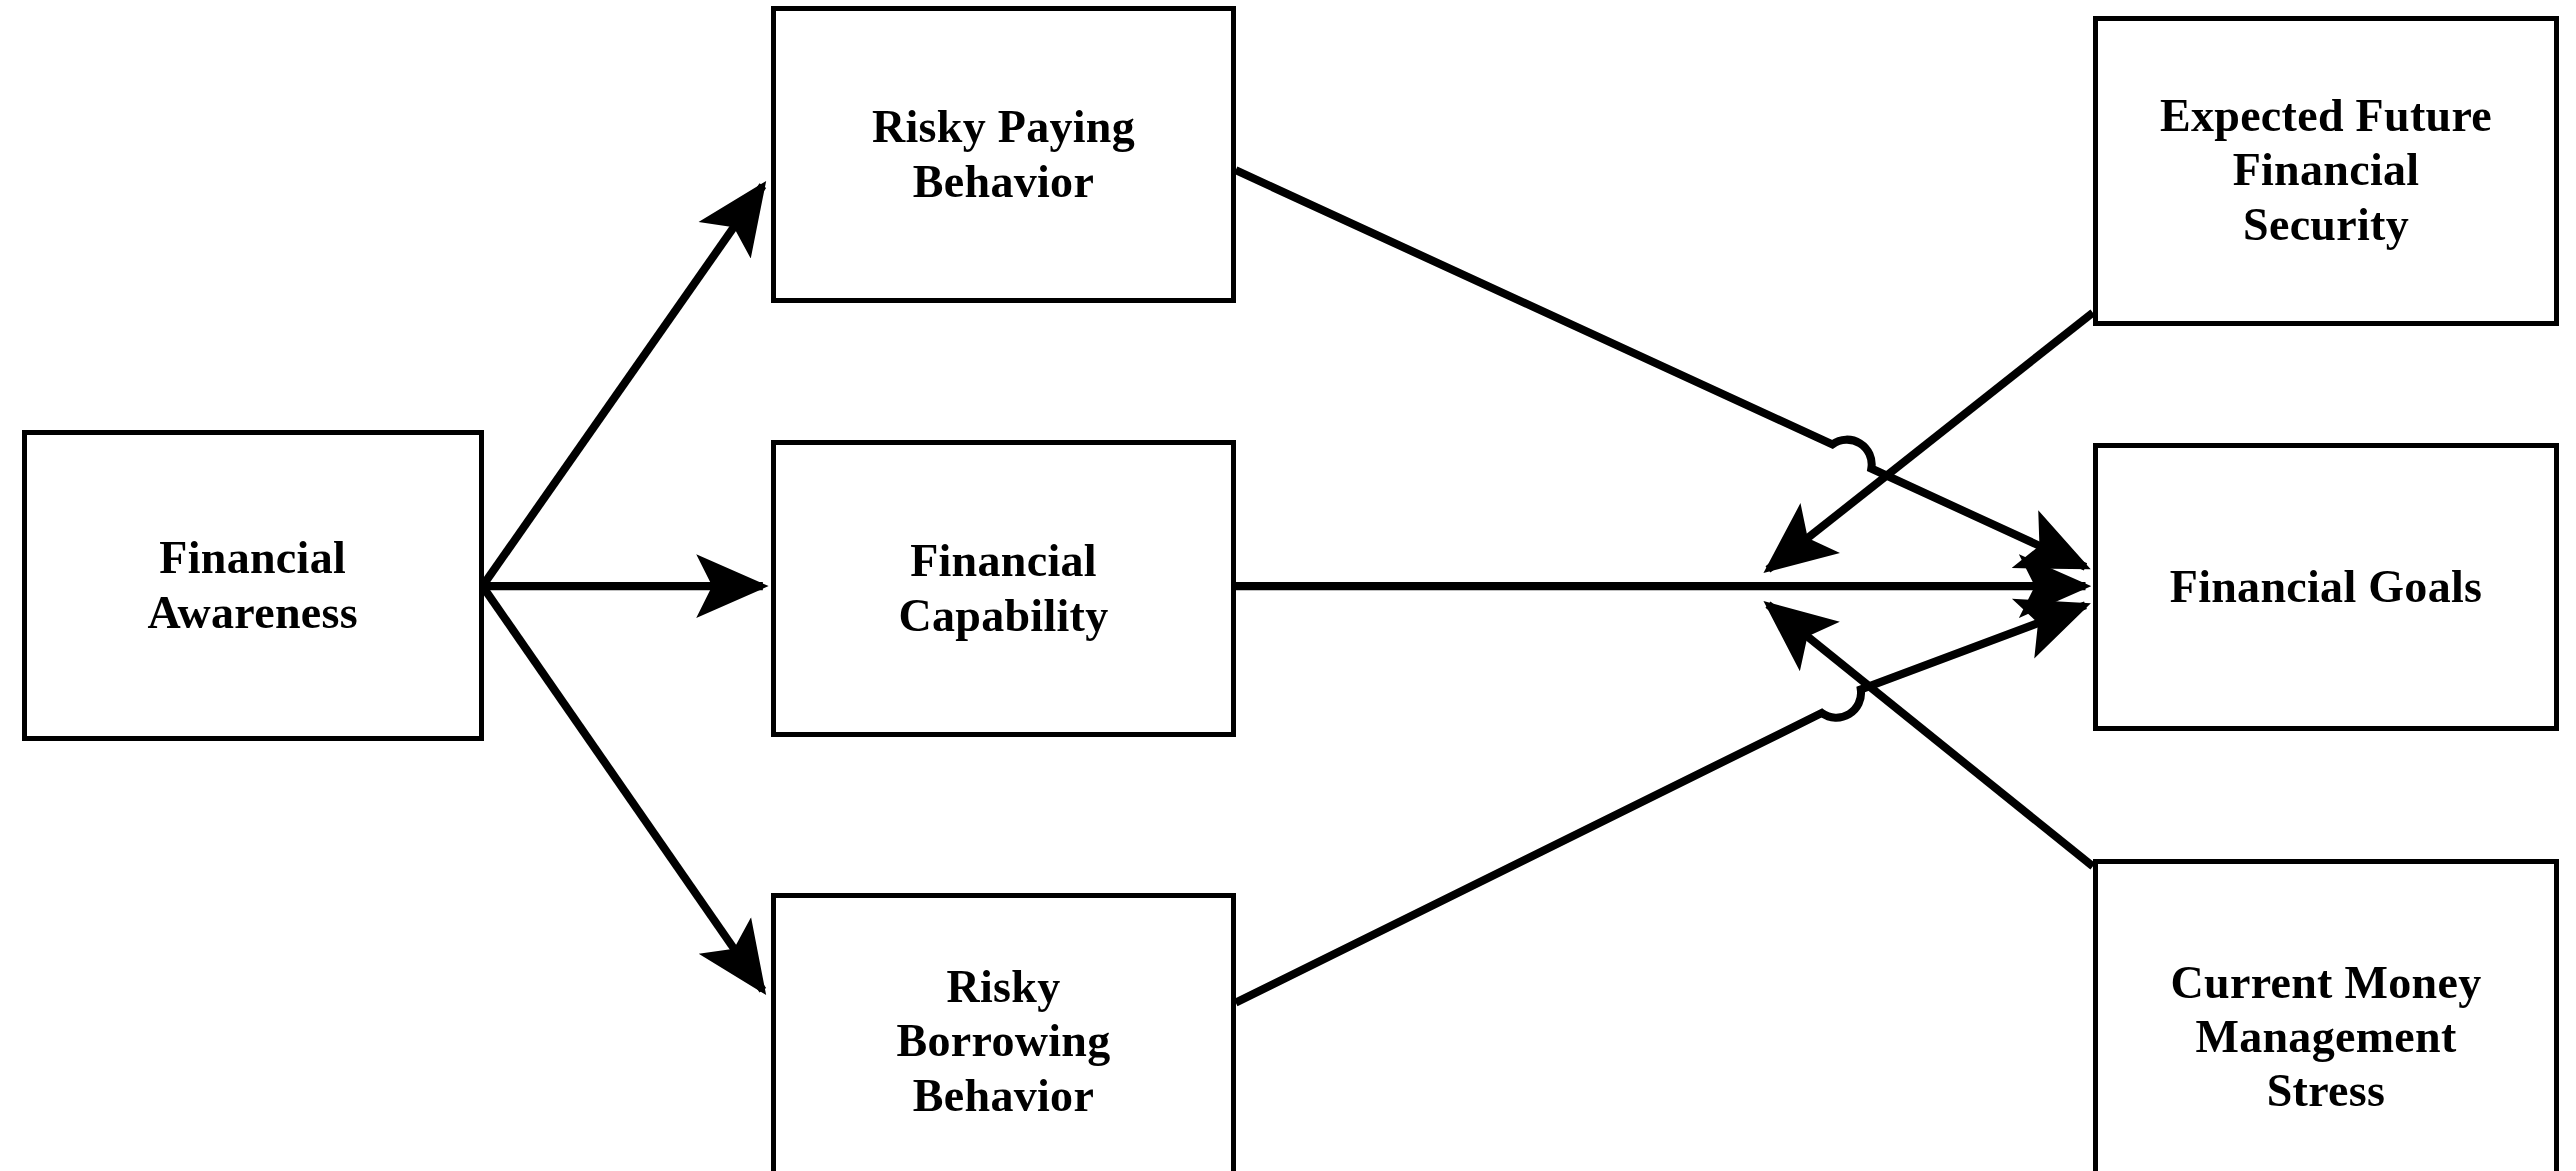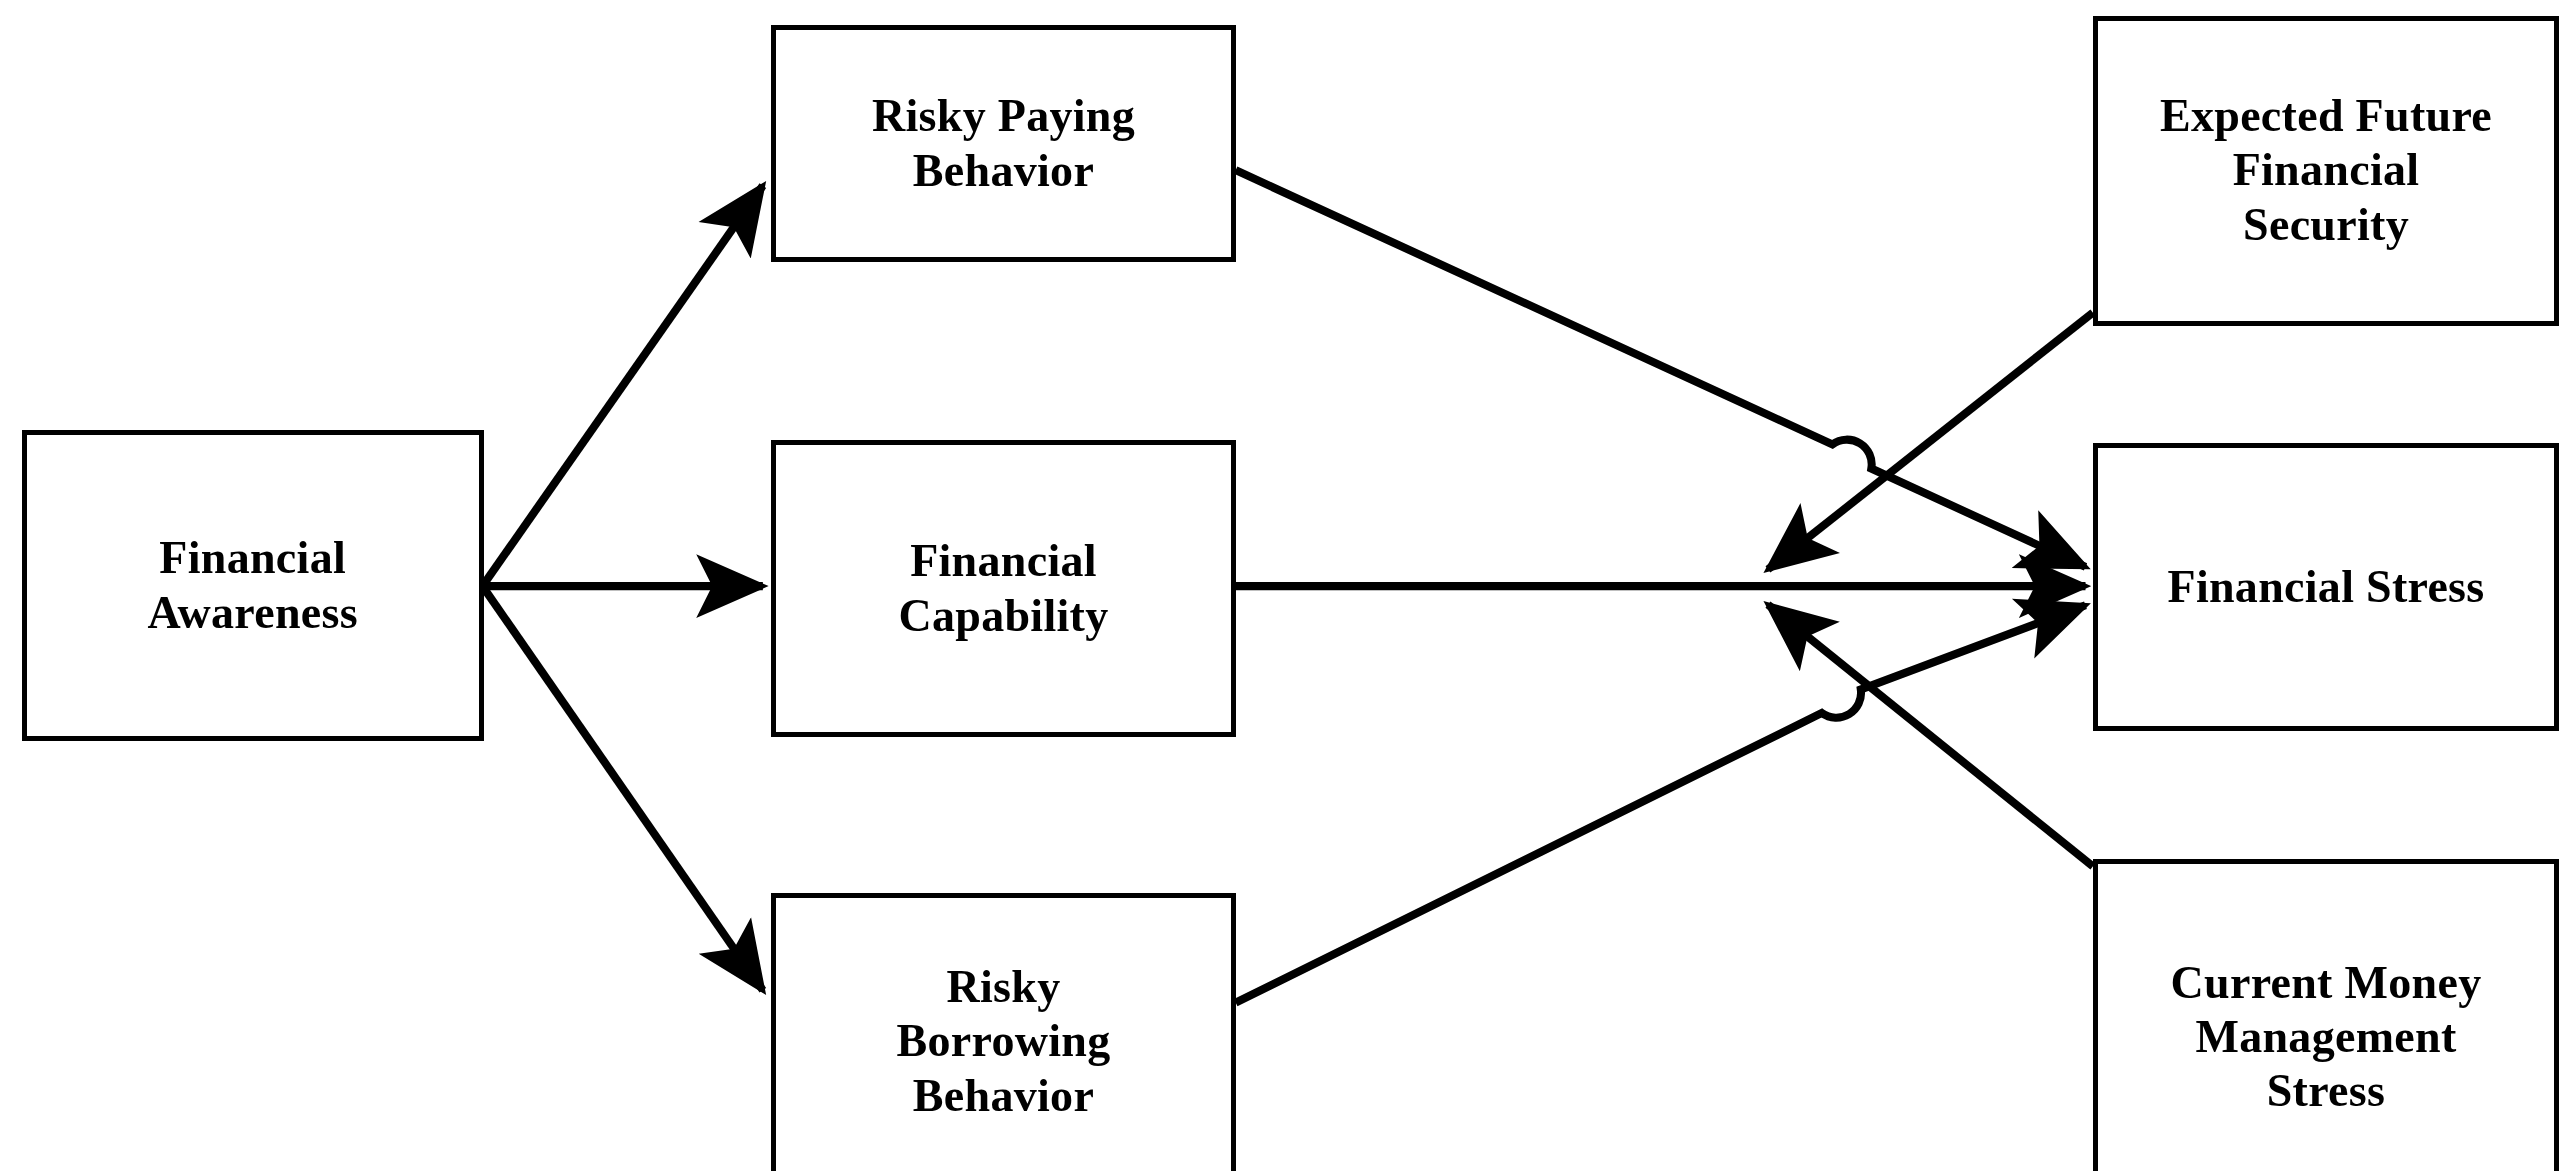--- a/index.html
+++ b/index.html
@@ -96,21 +96,21 @@
     <g>
       <line x1="3381" y1="1400" x2="2856" y2="977" stroke="#000000" stroke-width="13" marker-end="url(#arrowhead)"></line>
     </g>
   </svg>
 
   <div class="node-box" style="left:21.7px; top:430px; width:462px; height:311px;">
     <span class="node-label">Financial
 Awareness</span>
   </div>
 
-  <div class="node-box" style="left:771px; top:25px; width:465px; height:237px;">
+  <div class="node-box" style="left:771px; top:6px; width:465px; height:297px;">
     <span class="node-label">Risky Paying
 Behavior</span>
   </div>
 
   <div class="node-box" style="left:771px; top:440px; width:465px; height:297px;">
     <span class="node-label">Financial
 Capability</span>
   </div>
 
   <div class="node-box" style="left:771px; top:865px; width:465px; height:297px;margin-top:28px;">
@@ -119,21 +119,21 @@
 Behavior</span>
   </div>
 
   <div class="node-box" style="left:2093px; top:15.5px; width:466px; height:310px;justify-content:center;">
     <span class="node-label">Expected Future
 Financial
 Security</span>
   </div>
 
   <div class="node-box" style="left:2093px; top:443px; width:466px; height:288px;">
-    <span class="node-label">Financial Stress</span>
+    <span class="node-label">Financial Goals</span>
   </div>
 
   <div class="node-box" style="left:2093px; top:859px; width:466px; height:356px;">
     <span class="node-label">Current Money
 Management
 Stress</span>
   </div>
 
 </div>
 

